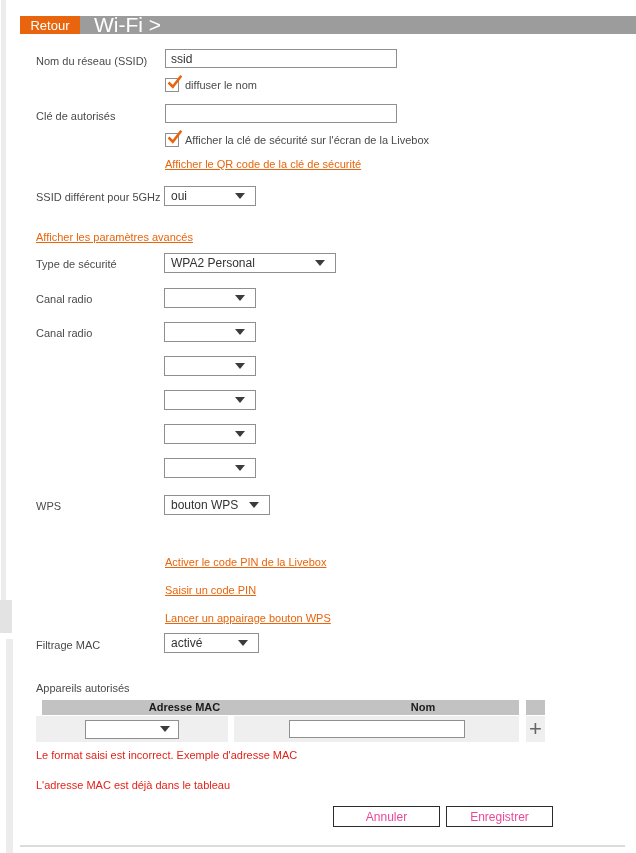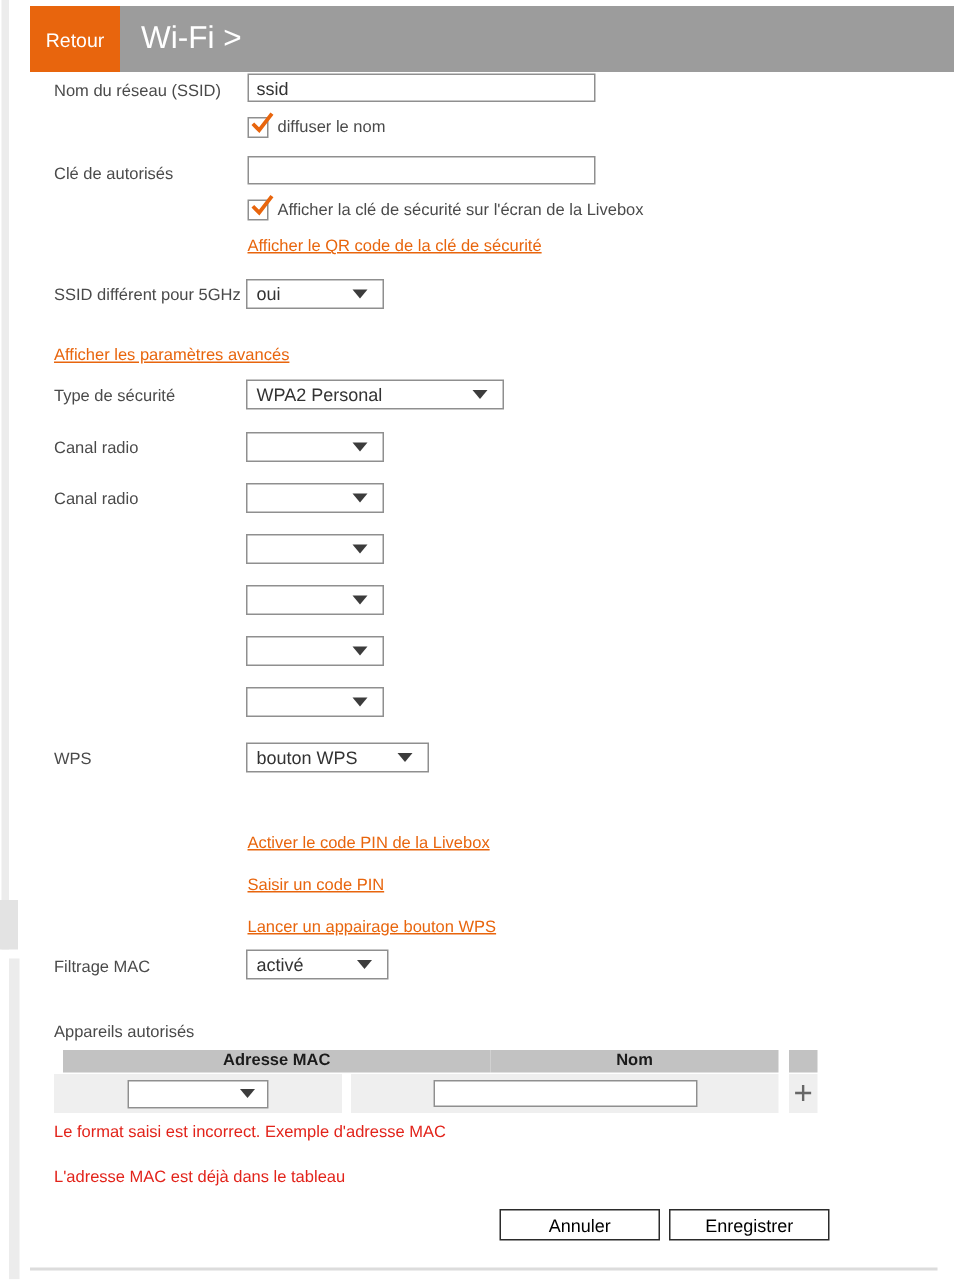--- a/index.html
+++ b/index.html
@@ -13,21 +13,21 @@
     width:636px; height:853px;
     background:#fff;
     overflow:hidden;
   }
   
   .edge-strip-top   { position:absolute; left:1px;  top:0;     width:5px;  height:633px; background:#ececec; }
   .edge-notch       { position:absolute; left:0;    top:600px; width:12px; height:33px;  background:#e3e3e3; }
   .edge-strip-bottom{ position:absolute; left:6px;  top:639px; width:7px;  height:214px; background:#ececec; }
 
   
-  .header { position:absolute; left:20px; top:4px; right:0; height:44px; background:#9c9c9c; display:flex; align-items:stretch; }
+  .header { position:absolute; left:20px; top:16px; right:0; height:18px; background:#9c9c9c; display:flex; align-items:stretch; }
   .back-btn {
     background:#e8650d; color:#fff; font-size:13px;
     display:flex; align-items:center; justify-content:center;
     width:60px; cursor:pointer; flex:0 0 auto;
   }
   .header-title { color:#fff; font-size:21px; display:flex; align-items:center; padding-left:14px; }
 
   .lbl { position:absolute; left:36px; font-size:11px; color:#4a4a4a; white-space:nowrap; }
 
   .txt-input {
@@ -48,21 +48,21 @@
   .select .arrow {
     margin-left:auto; margin-right:4px;
     width:0; height:0;
     border-left:5px solid transparent;
     border-right:5px solid transparent;
     border-top:6px solid #3c3c3c;
     flex:0 0 auto;
   }
   .w92  { width:92px; }
   .w95  { width:95px; }
-  .w122 { width:122px; }
+  .w122 { width:106px; }
   .w172 { width:172px; }
 
   
   .cb-row { position:absolute; left:165px; display:flex; align-items:center; }
   .cb {
     position:relative; width:14px; height:14px;
     border:1px solid #8f8f8f; background:#fff; cursor:pointer; flex:0 0 auto;
   }
   .cb svg { position:absolute; left:0; top:-5px; width:17px; height:17px; }
   .cb-lbl { font-size:11px; color:#4a4a4a; margin-left:6px; white-space:nowrap; }
@@ -107,21 +107,21 @@
   }
   .add-btn {
     font-size:22px; line-height:20px; color:#666; cursor:pointer;
     font-weight:normal; user-select:none;
   }
 
   .err { position:absolute; left:36px; font-size:11px; line-height:13px; color:#e2231a; white-space:nowrap; }
 
   .btn {
     position:absolute; top:806px; width:107px; height:21px;
-    background:#fff; border:1px solid #2b2b2b; font-size:12px; color:#000000;
+    background:#fff; border:1px solid #2b2b2b; font-size:12px; color:#ec4899;
     display:flex; align-items:center; justify-content:center; cursor:pointer;
   }
   .btn-cancel { left:333px; }
   .btn-save   { left:446px; }
 
   .bottom-divider { position:absolute; left:20px; top:845px; width:605px; height:2px; background:#dcdcdc; }
 </style>
 </head>
 <body>
 

